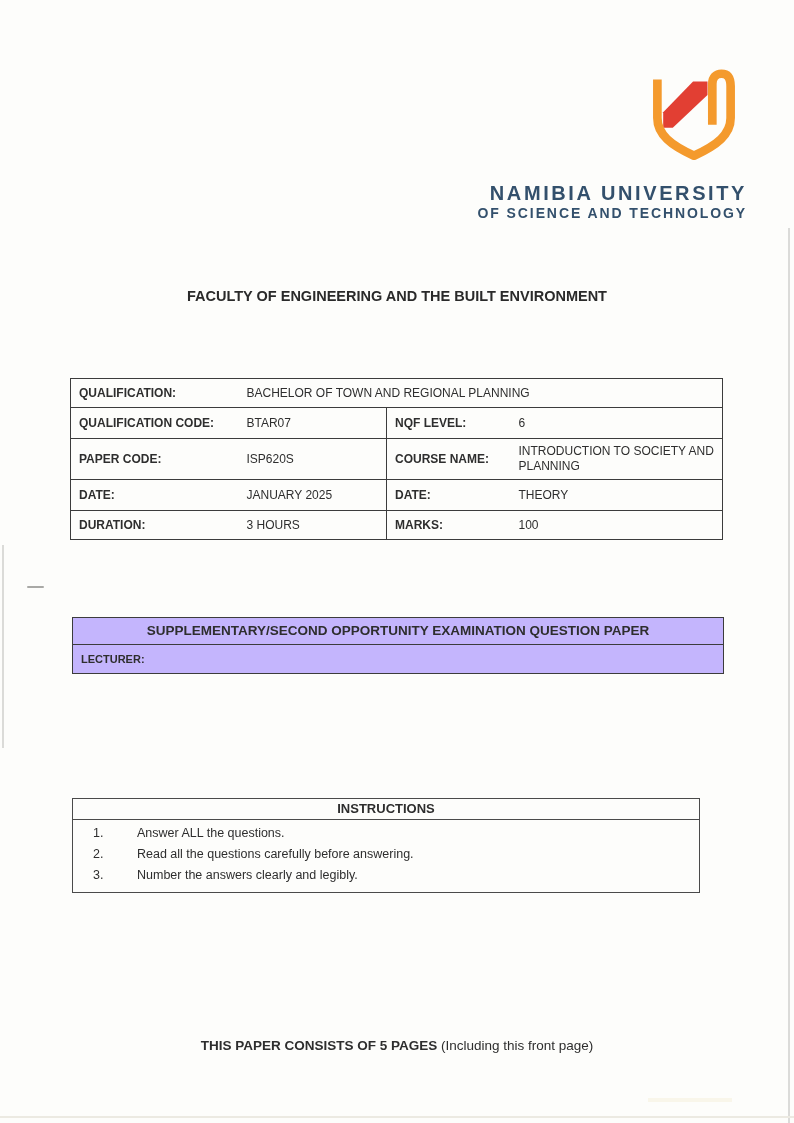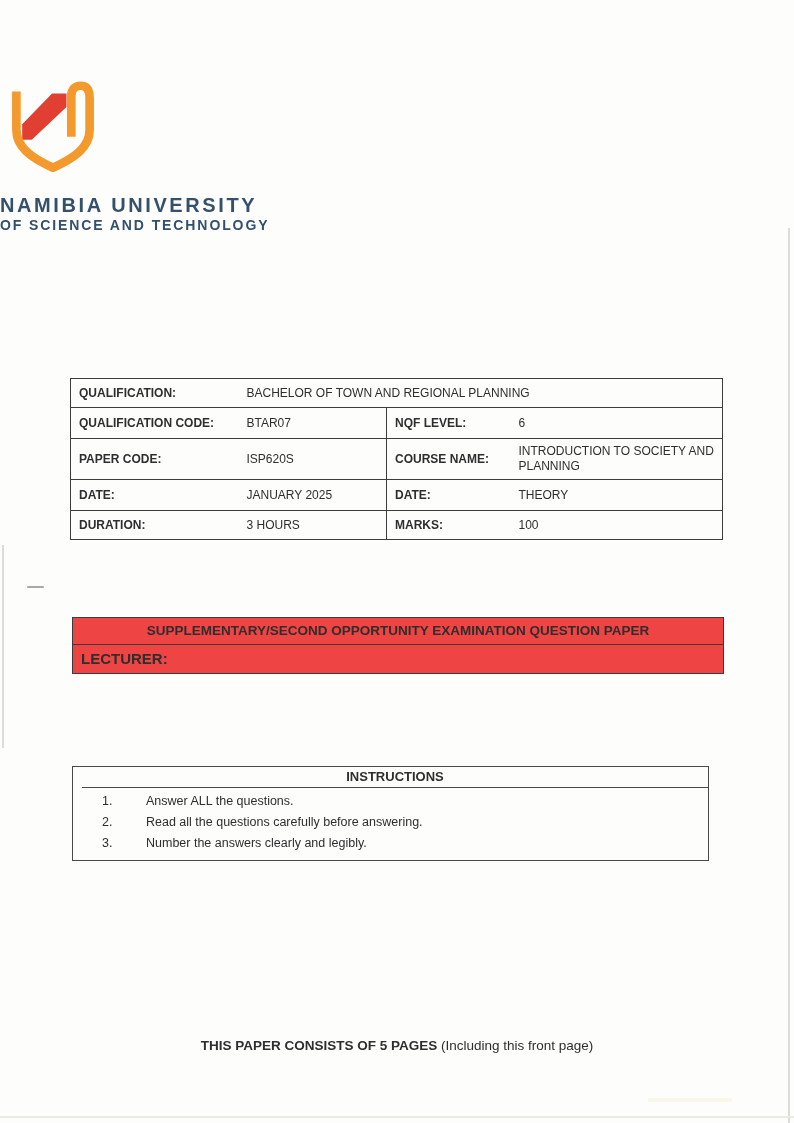--- a/index.html
+++ b/index.html
@@ -6,21 +6,21 @@
   .page{
     position:relative;
     width:794px;height:1123px;
     margin:0 auto;
     background:#fdfdfb;
     font-family:"Liberation Sans", sans-serif;
     color:#2e2e2e;
     overflow:hidden;
   }
   
-  .logo-wrap{position:absolute;top:80px;left:0;width:747px;text-align:left;}
+  .logo-wrap{position:absolute;top:68px;left:0;width:747px;text-align:right;}
   .logo-shield{width:106px;height:106px;display:inline-block;}
   .wordmark{margin-top:4px;color:#33506c;}
   .wordmark .l1{font-size:20px;font-weight:bold;letter-spacing:2.6px;line-height:22px;}
   .wordmark .l2{font-size:14px;font-weight:bold;letter-spacing:1.9px;line-height:18px;}
   
   .h-faculty{position:absolute;top:288px;left:0;width:794px;text-align:center;
     font-size:14.5px;font-weight:bold;color:#2a2a2a;}
   .h-department{position:absolute;top:334px;left:0;width:794px;text-align:center;
     font-size:12.8px;font-weight:bold;color:#2a2a2a;}
   
@@ -30,30 +30,30 @@
     padding:2px 6px 2px 8px;line-height:15px;}
   .course-table td.lbl{font-weight:bold;}
   .course-table tr.r1 td{height:24px;}
   .course-table tr.r2 td{height:26px;}
   .course-table tr.r3 td{height:36px;}
   .course-table tr.r4 td{height:26px;}
   .course-table tr.r5 td{height:24px;}
   .course-table td.noline-r{border-right:none;}
   .course-table td.noline-l{border-left:none;}
   
-  .exam-box{position:absolute;left:72px;width:650px;border:1.7px solid #3c3c3c;background:#ef4444;}
+  .exam-box{position:absolute;left:72px;width:650px;border:1.7px solid #3c3c3c;background:#c4b5fd;}
   .exam-title-box{top:617px;}
   .exam-title{height:26px;line-height:26px;text-align:center;font-weight:bold;font-size:13.5px;
     border-bottom:1.6px solid #3c3c3c;}
   .exam-row{display:grid;grid-template-columns:112px 1fr;height:28px;}
-  .exam-row .cell-lbl{font-weight:bold;font-size:15px;line-height:28px;padding-left:8px;}
+  .exam-row .cell-lbl{font-weight:bold;font-size:11px;line-height:28px;padding-left:8px;}
   .exam-row .cell-val{font-size:12.5px;line-height:28px;padding-left:10px;border-left:1.6px solid #3c3c3c;}
   .exam-moderator-box{top:678px;}
   
-  .instructions-box{position:absolute;top:766px;left:72px;width:626px;border:1.5px solid #4a4a4a;padding-left:9px;}
+  .instructions-box{position:absolute;top:798px;left:72px;width:626px;border:1.5px solid #4a4a4a;}
   .instructions-title{height:20px;line-height:20px;text-align:center;font-weight:bold;font-size:13px;
     border-bottom:1.5px solid #4a4a4a;}
   .instructions-body{padding:3px 0 6px 0;}
   .instr-item{display:grid;grid-template-columns:64px 1fr;font-size:12.5px;line-height:21px;}
   .instr-item .num{padding-left:20px;}
   
   .footer-line{position:absolute;top:1038px;left:0;width:794px;text-align:center;font-size:13.5px;}
   .footer-line .b{font-weight:bold;}
   
   .scan-line-right{position:absolute;left:788px;top:228px;width:1.5px;height:895px;background:#c9c9c6;opacity:.65;}
@@ -71,20 +71,21 @@
     <svg class="logo-shield" viewBox="0 0 110 110" xmlns="http://www.w3.org/2000/svg">
       <polygon points="23,46 54,14 69,14 69,28 33,62 23,62" fill="#E23F33"></polygon>
       <path d="M 17,12 L 17,52 C 17,69 31,80 55,91 C 79,80 93,69 93,52 L 93,19 C 93,9 89,6 83.5,6 C 78,6 74,9.5 74,16.5 L 74,59" fill="none" stroke="#F49A2D" stroke-width="9" stroke-linejoin="round" stroke-linecap="butt"></path>
     </svg>
     <div class="wordmark">
       <div class="l1">NAMIBIA UNIVERSITY</div>
       <div class="l2">OF SCIENCE AND TECHNOLOGY</div>
     </div>
   </div>
 
+  <div class="h-faculty">FACULTY OF ENGINEERING AND THE BUILT ENVIRONMENT</div>
 
   <table class="course-table">
     <colgroup>
         <col style="width:168px">
         <col style="width:148px">
         <col style="width:124px">
         <col style="width:212px">
       </colgroup>
     <tbody>
         <tr class="r1">

